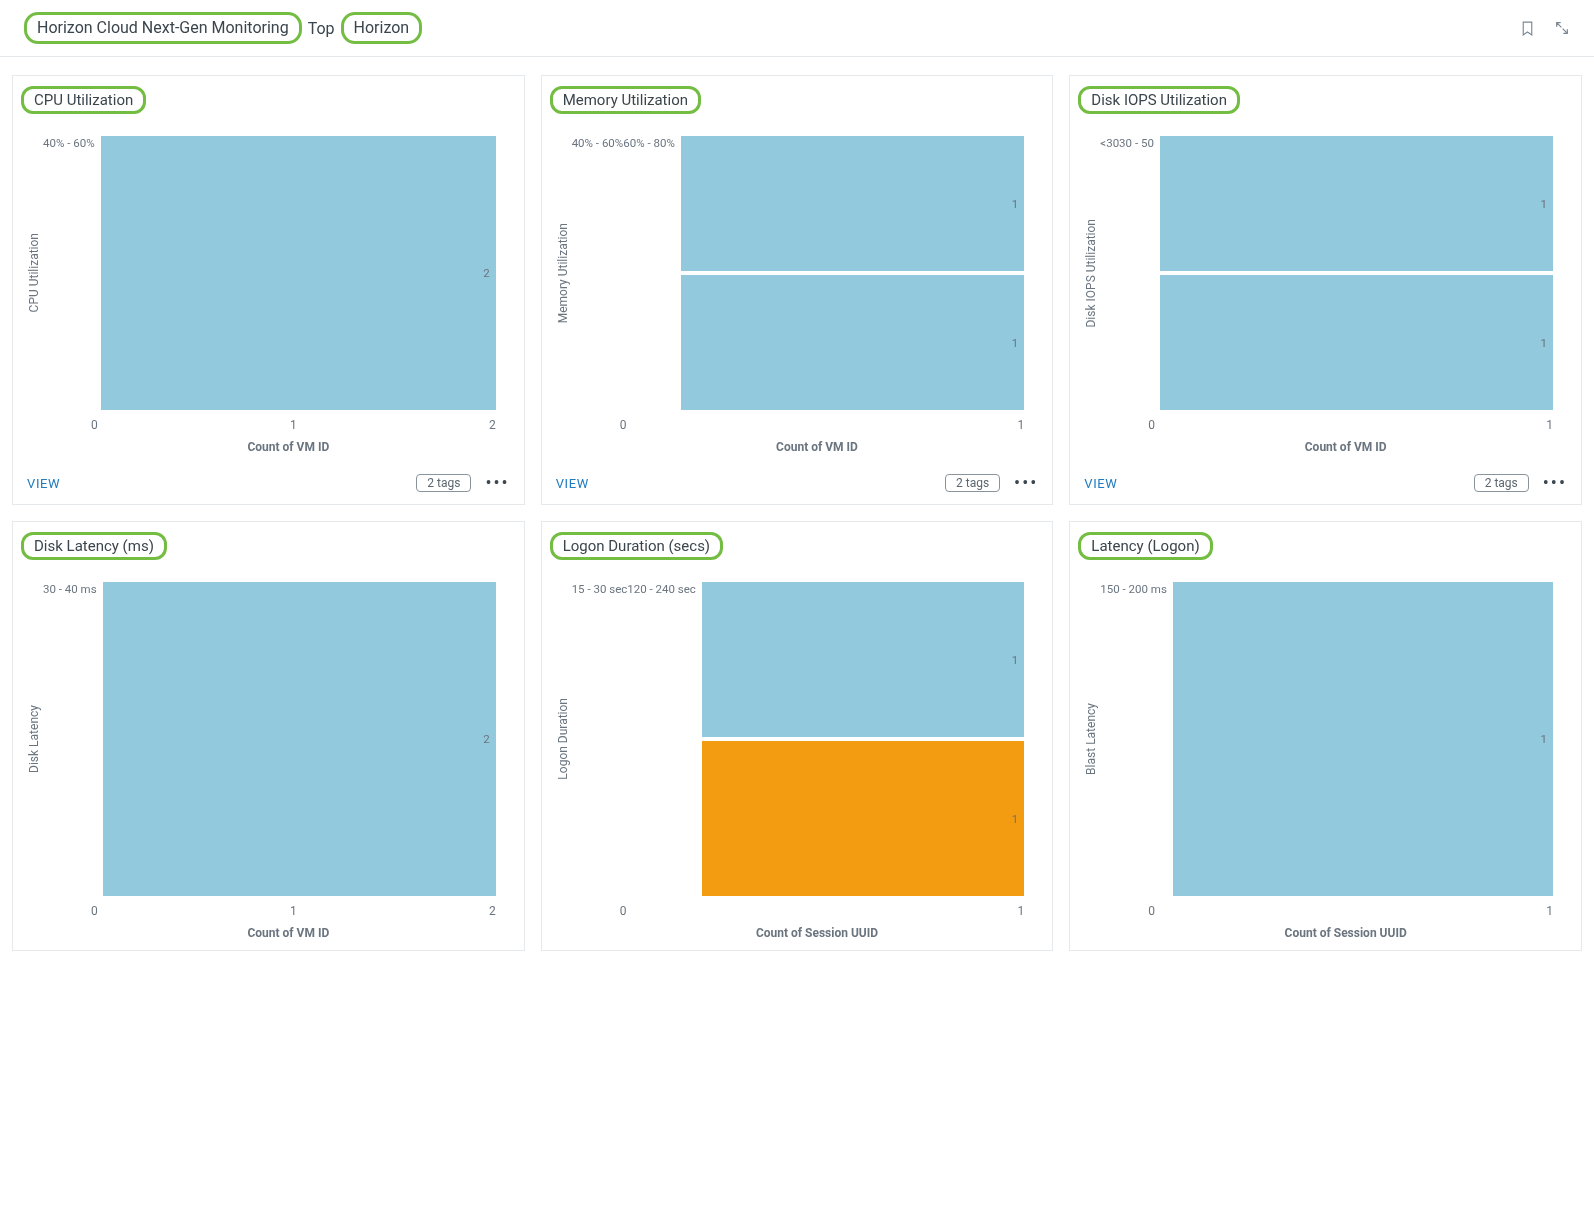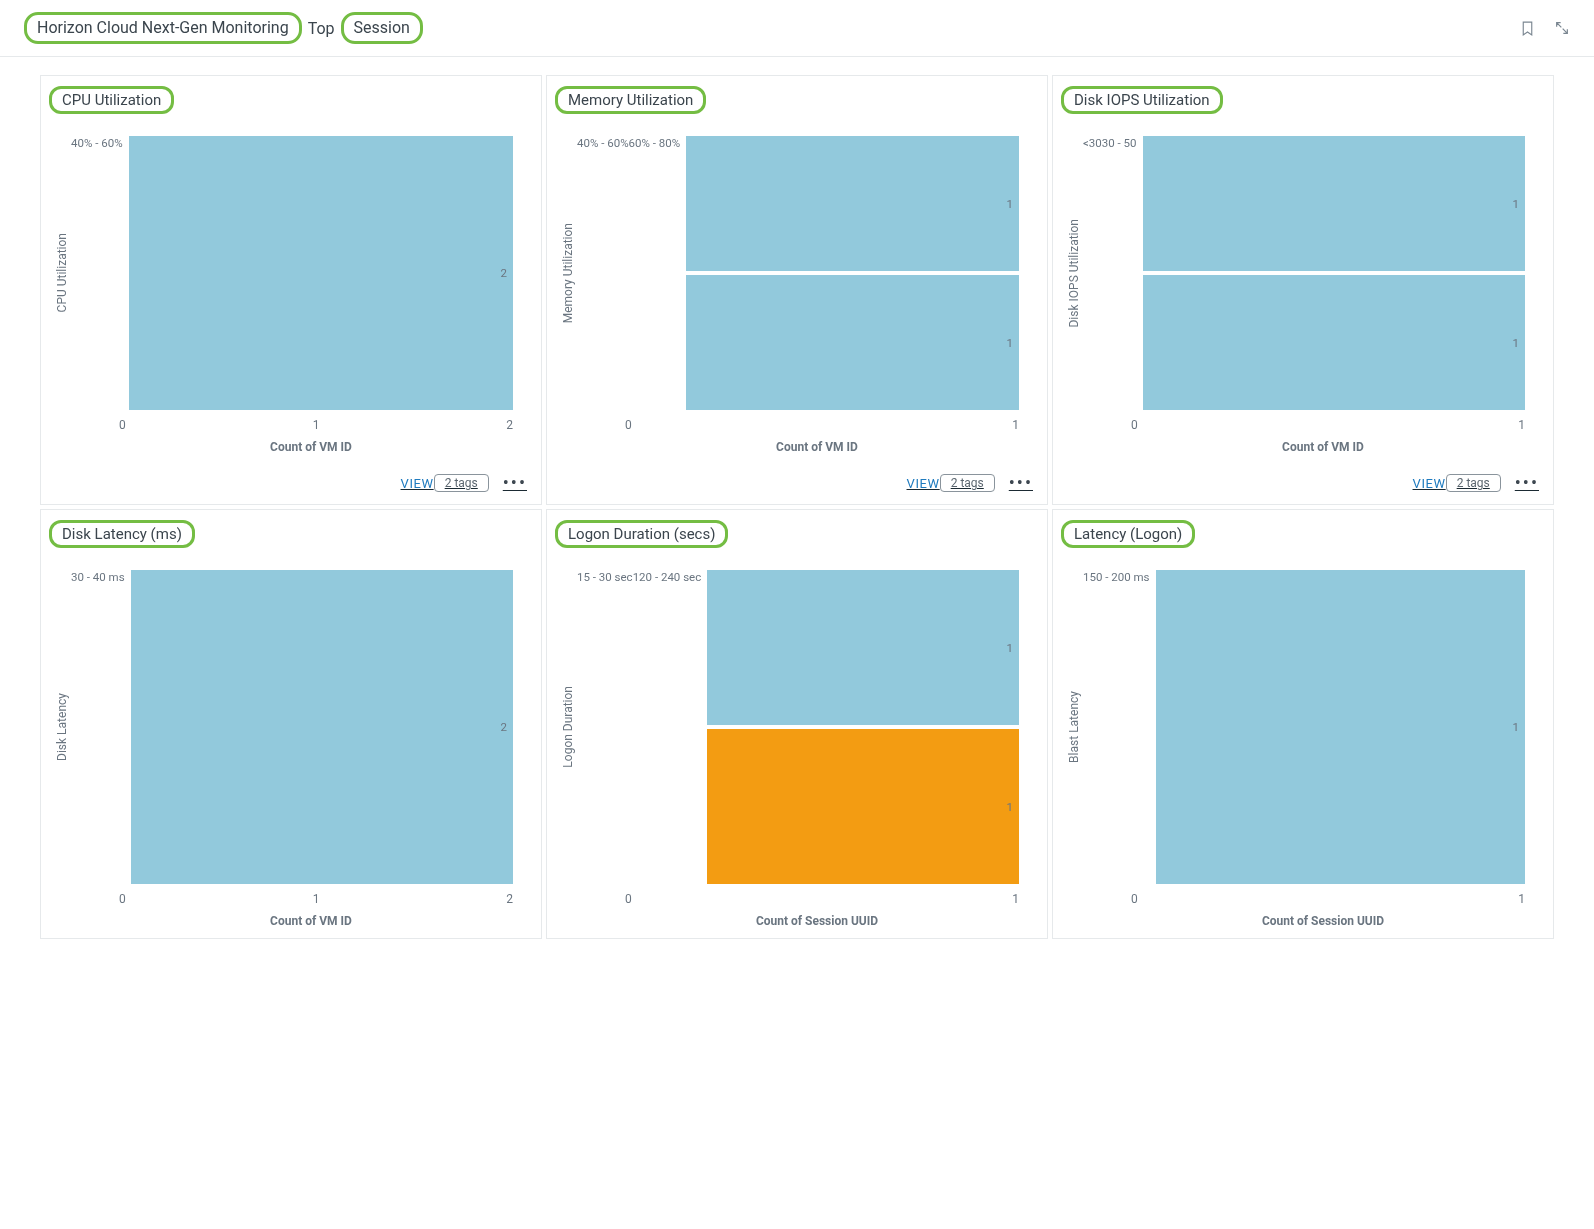--- a/index.html
+++ b/index.html
@@ -37,22 +37,22 @@
   }
   .icon-btn {
     cursor: pointer;
     display: inline-flex;
   }
   .icon-btn svg { display: block; }
 
   .grid {
     display: grid;
     grid-template-columns: repeat(3, 1fr);
-    gap: 4px;
-    padding: 18px 40px;
+    gap: 16px;
+    padding: 18px 12px;
   }
   .card {
     border: 1px solid #e6e9eb;
     background: #fff;
     display: flex;
     flex-direction: column;
     min-height: 430px;
   }
   .card-title-wrap {
     padding: 10px 8px 4px 8px;
@@ -136,23 +136,22 @@
     text-align: center;
     font-size: 12px;
     color: #6a7580;
     padding: 6px 0 10px 40px;
     font-weight: bold;
   }
 
   .card-footer {
     display: flex;
     align-items: center;
-    justify-content: flex-end;
+    justify-content: space-between;
     padding: 10px 14px 12px 14px;
-    text-decoration: underline;
   }
   .view-link {
     color: #1f7bbf;
     font-size: 13px;
     letter-spacing: 0.6px;
     cursor: pointer;
   }
   .footer-right {
     display: flex;
     align-items: center;
@@ -174,21 +173,21 @@
     line-height: 1;
   }
 </style>
 </head>
 <body>
 
 <div class="header">
   <div class="header-left">
     <span class="highlight-pill">Horizon Cloud Next-Gen Monitoring</span>
     <span>Top</span>
-    <span class="highlight-pill">Session</span>
+    <span class="highlight-pill">Horizon</span>
   </div>
   <div class="header-actions">
     <span class="icon-btn">
       <svg width="17" height="17" viewBox="0 0 24 24" fill="none" stroke="#7a8691" stroke-width="1.6">
           <path d="M6 3h12v18l-6-4-6 4V3z"></path>
         </svg>
     </span>
     <span class="icon-btn">
       <svg width="16" height="16" viewBox="0 0 24 24" fill="none" stroke="#7a8691" stroke-width="1.8">
           <path d="M4 10V4h6M20 14v6h-6M4 4l7 7M20 20l-7-7"></path>

